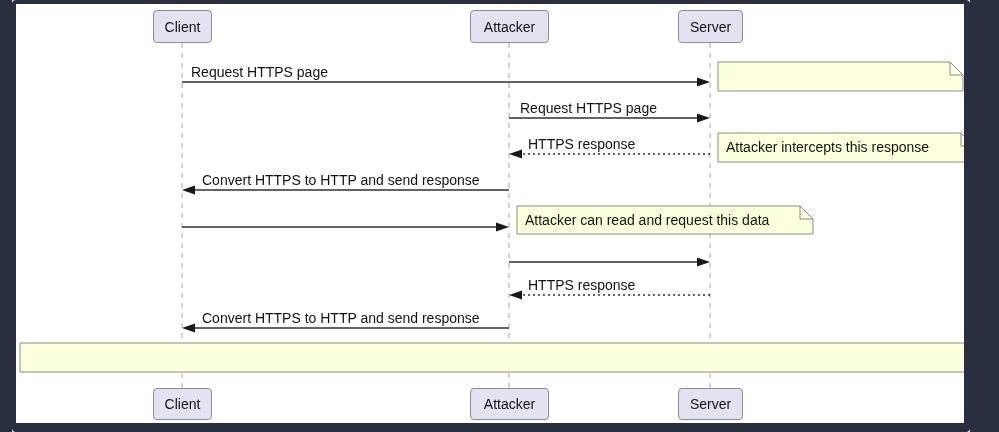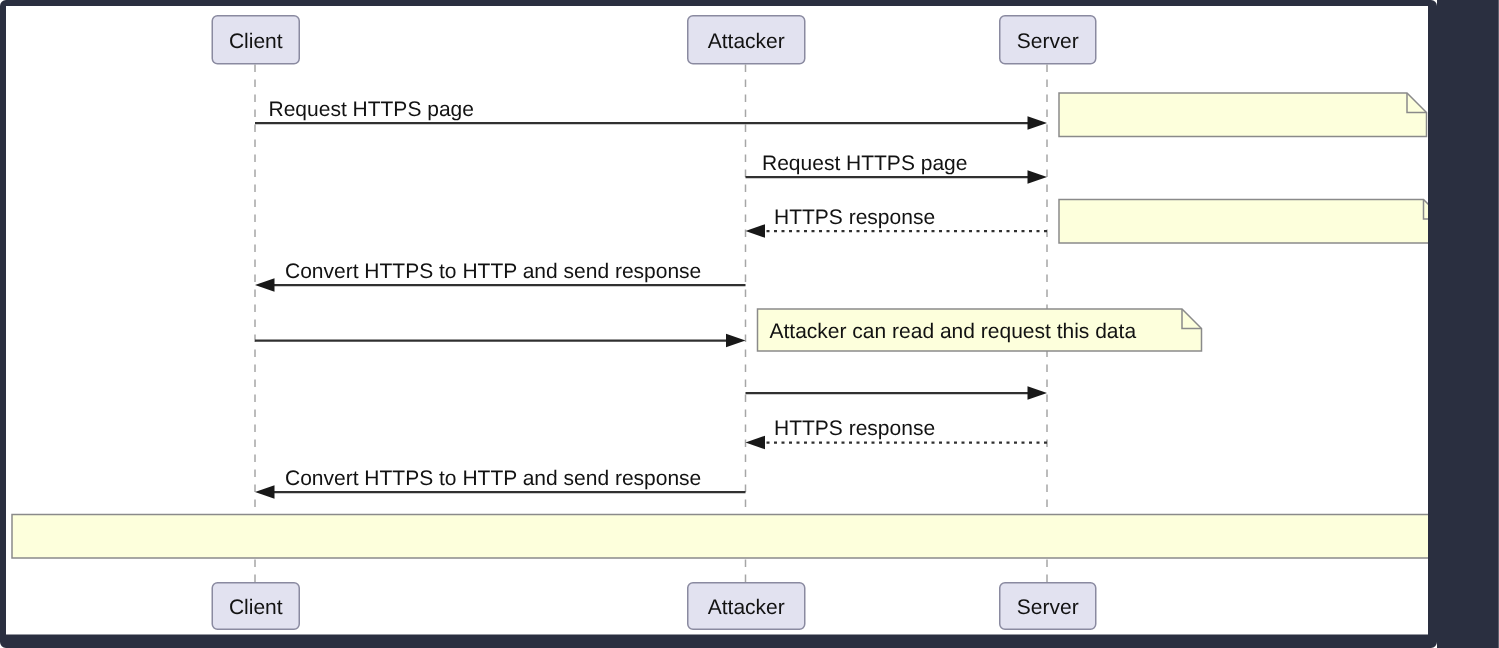--- a/index.html
+++ b/index.html
@@ -7,20 +7,21 @@
     --participant_fill:#E2E2F0; --participant_border:#8A8AA0;
     --note_fill:#FDFFDC; --note_border:#8A8A8A;
     --line:#303030; --head:#181818; --lifeline:#A6A6A6; --text:#121212;
   }
   html,body{margin:0;padding:0;background:var(--frame);}
   #stage{
     position:relative; width:958px; height:432px; overflow:hidden;
     background:var(--canvas);
     font-family:"Liberation Sans", sans-serif;
     color:var(--text);
+    margin-left:12px;
   }
   #frame{
     position:absolute; inset:0; z-index:10; pointer-events:none;
     border-style:solid; border-color:var(--frame);
     border-width:4px 6px 9px 4px; border-radius:4px;
     box-sizing:border-box;
   }
   svg#shapes{position:absolute; left:0; top:0; z-index:1;}
   .lifeline{stroke:var(--lifeline); stroke-width:1; stroke-dasharray:5,5; fill:none;}
   .msg-line{stroke:var(--line); stroke-width:1.5; fill:none;}
@@ -112,16 +113,17 @@
     <span>Server</span>
   </div>
 
   <span class="msg-label" style="left:179px; top:65px;">Request HTTPS page</span>
   <span class="msg-label" style="left:508px; top:101px;">Request HTTPS page</span>
   <span class="msg-label" style="left:516px; top:137px;">HTTPS response</span>
   <span class="msg-label" style="left:190px; top:173px;">Convert HTTPS to HTTP and send response</span>
   <span class="msg-label" style="left:516px; top:278px;">HTTPS response</span>
   <span class="msg-label" style="left:190px; top:311px;">Convert HTTPS to HTTP and send response</span>
 
+  <span class="note-text" style="left:714px; top:133px; height:29px; line-height:29px;">Attacker intercepts this response</span>
   <span class="note-text" style="left:513px; top:206px; height:28px; line-height:28px;">Attacker can read and request this data</span>
 
   <div id="frame"></div>
 </div>
 
 </body></html>

